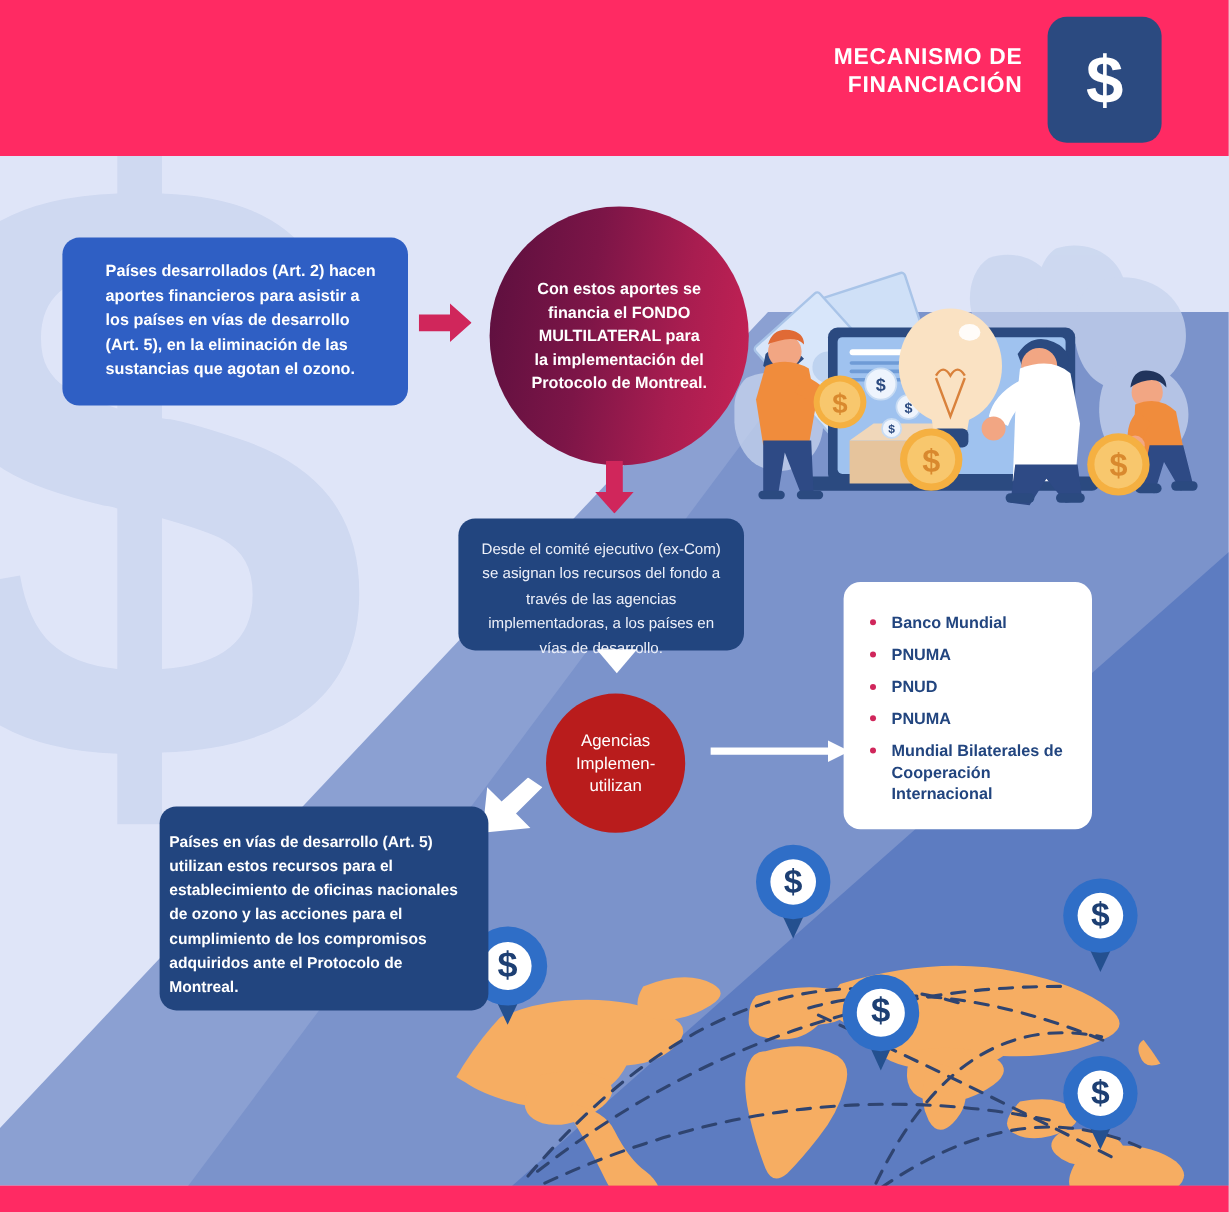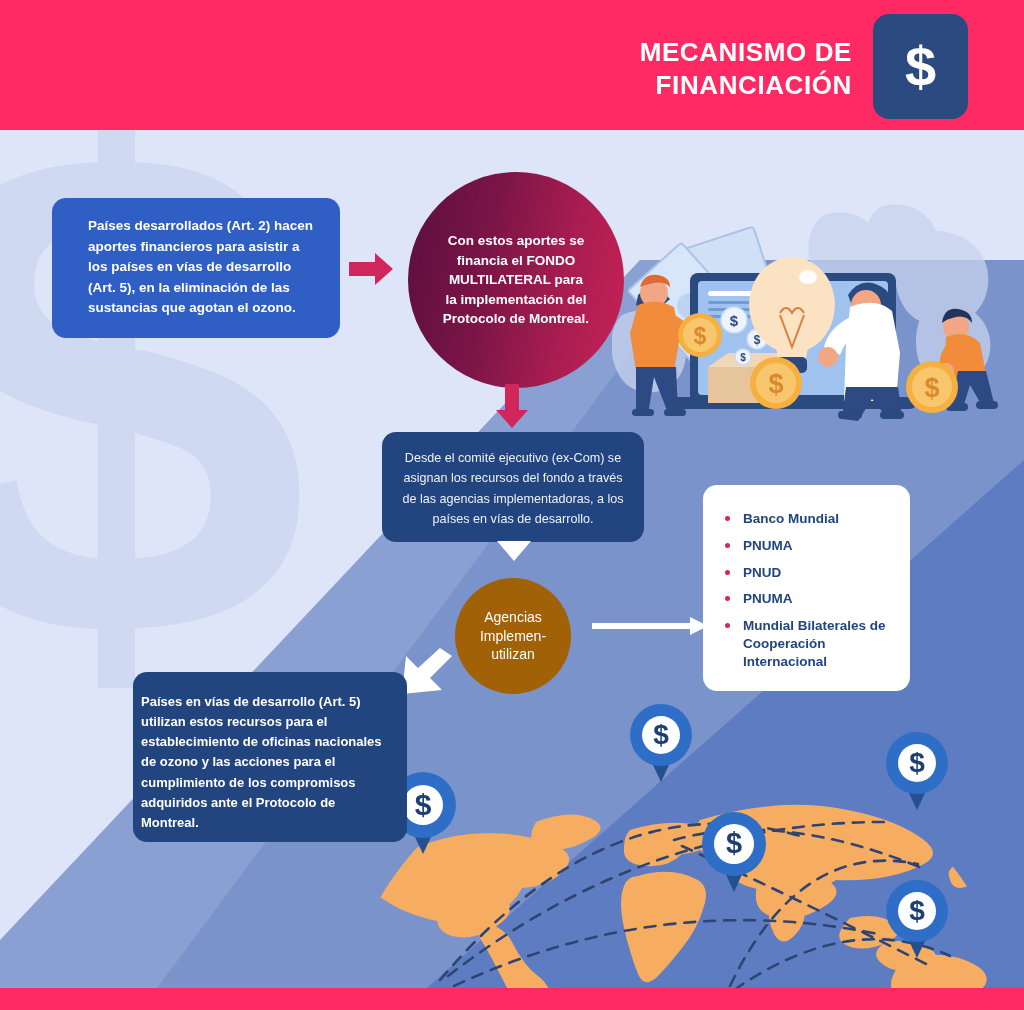--- a/index.html
+++ b/index.html
@@ -12,21 +12,21 @@
   #stage { position:relative; width:1024px; height:1010px; overflow:hidden; }
 
   
   .header {
     position:absolute; left:0; top:0; width:1024px; height:130px;
     background:#ff2a63;
   }
   .header-title {
     position:absolute; right:172px; top:36px;
     width:430px; text-align:right;
-    color:#ffffff; font-weight:bold; font-size:26px; line-height:1.28;
+    color:#ffffff; font-weight:bold; font-size:19px; line-height:1.28;
     letter-spacing:0.6px;
   }
   .logo-box {
     position:absolute; left:873px; top:14px; width:95px; height:105px;
     background:#2b4a80; border-radius:16px;
   }
   .logo-box .dollar {
     position:absolute; left:0; top:0; width:100%; height:100%;
     display:flex; align-items:center; justify-content:center;
     color:#fff; font-size:56px; font-weight:bold; line-height:1;
@@ -87,36 +87,36 @@
   }
 
   .arrow-pink {
     position:absolute; left:349px; top:252px; width:44px; height:34px;
   }
   .arrow-pink-down {
     position:absolute; left:495px; top:384px; width:34px; height:44px;
   }
 
   .box-navy-excom {
-    position:absolute; left:382px; top:432px; width:262px; height:110px;
+    position:absolute; left:382px; top:432px; width:238px; height:110px;
     background:#22457f; border-radius:14px;
     box-sizing:border-box; padding:16px 18px 0 18px;
     color:#eef1fa; font-size:12.6px; font-weight:normal; line-height:1.62; text-align:center;
   }
   .tri-white-down {
     position:absolute; left:497px; top:541px;
     width:0; height:0;
     border-left:17px solid transparent;
     border-right:17px solid transparent;
     border-top:20px solid #ffffff;
   }
 
   .circle-agencias {
     position:absolute; left:455px; top:578px; width:116px; height:116px;
-    border-radius:50%; background:#a16207;
+    border-radius:50%; background:#b91c1c;
     display:flex; align-items:center; justify-content:center;
   }
   .circle-agencias .txt {
     color:#fff; font-size:14px; line-height:1.35; text-align:center; font-weight:normal;
   }
 
   .arrow-white-right {
     position:absolute; left:592px; top:616px; width:116px; height:20px;
   }
   .arrow-white-downleft {

